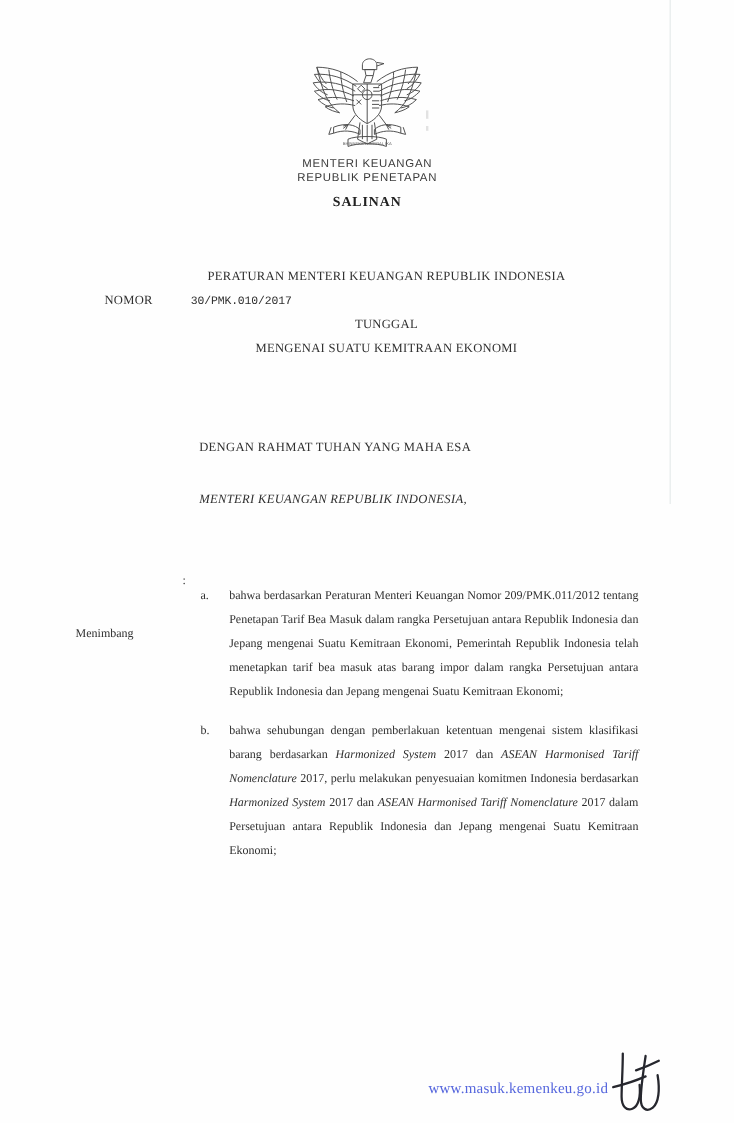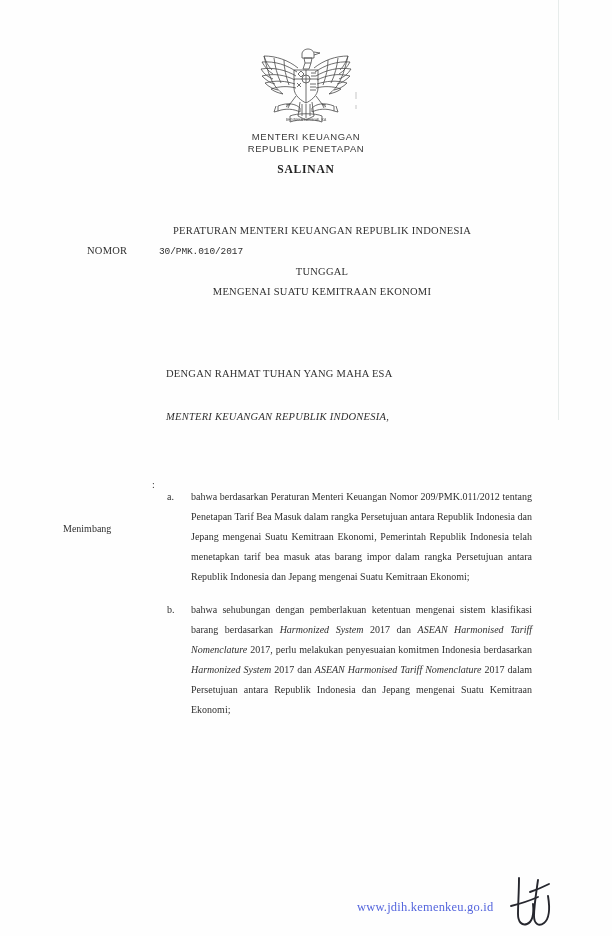--- a/index.html
+++ b/index.html
@@ -250,21 +250,21 @@
       <span class="clause-marker">a.</span>
       <span class="clause-text">bahwa berdasarkan Peraturan Menteri Keuangan Nomor 209/PMK.011/2012 tentang Penetapan Tarif Bea Masuk dalam rangka Persetujuan antara Republik Indonesia dan Jepang mengenai Suatu Kemitraan Ekonomi, Pemerintah Republik Indonesia telah menetapkan tarif bea masuk atas barang impor dalam rangka Persetujuan antara Republik Indonesia dan Jepang mengenai Suatu Kemitraan Ekonomi;</span>
     </div>
 
     <div class="clause">
       <span class="clause-marker">b.</span>
       <span class="clause-text" id="clause-b-text">bahwa sehubungan dengan pemberlakuan ketentuan mengenai sistem klasifikasi barang berdasarkan <i>Harmonized System</i> 2017 dan <i>ASEAN Harmonised Tariff Nomenclature</i> 2017, perlu melakukan penyesuaian komitmen Indonesia berdasarkan <i>Harmonized System</i> 2017 dan <i>ASEAN Harmonised Tariff Nomenclature</i> 2017 dalam Persetujuan antara Republik Indonesia dan Jepang mengenai Suatu Kemitraan Ekonomi;</span>
     </div>
   </div>
 
-  <div class="footer-url">www.jdih.kemenkeu.go.id</div>
+  <div class="footer-url">www.masuk.kemenkeu.go.id</div>
 
   <svg class="signature" width="52" height="56" viewBox="0 0 52 56" aria-hidden="true">
     <g fill="none" stroke="#26272e" stroke-width="1.9" stroke-linecap="round">
       <path d="M14 4 C14 18 13 30 13 40 C13 48 17 52 22 50 C27 48 29 40 28 30"></path>
       <path d="M6 32 C14 30 24 27 33 23"></path>
       <path d="M33 6 C31 20 29 32 29 42 C29 50 34 53 39 49 C44 45 45 34 43 22"></path>
       <path d="M25 18 C31 16 38 13 44 10"></path>
     </g>
   </svg>
 

